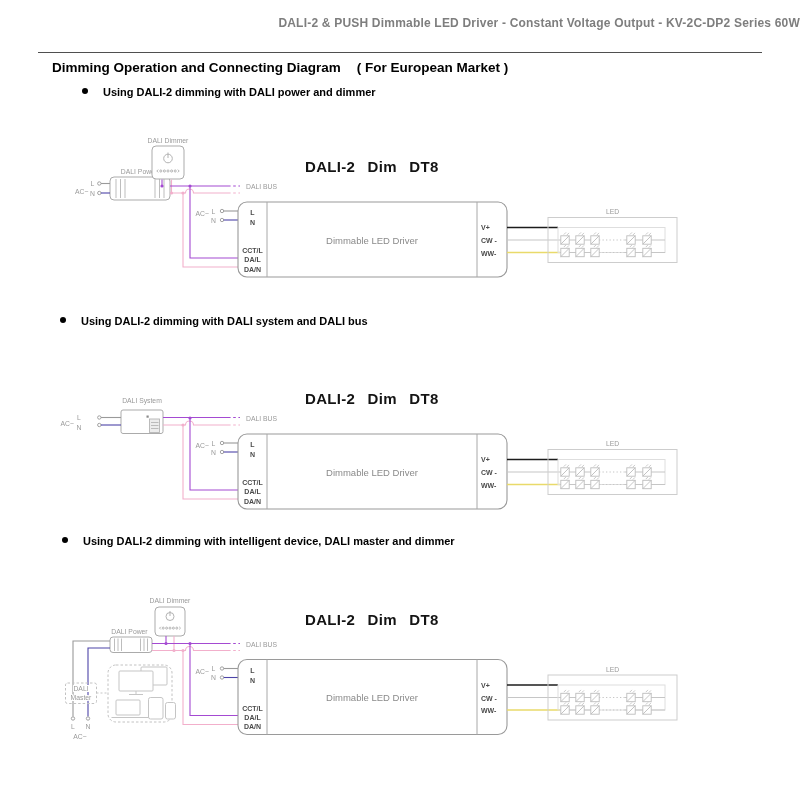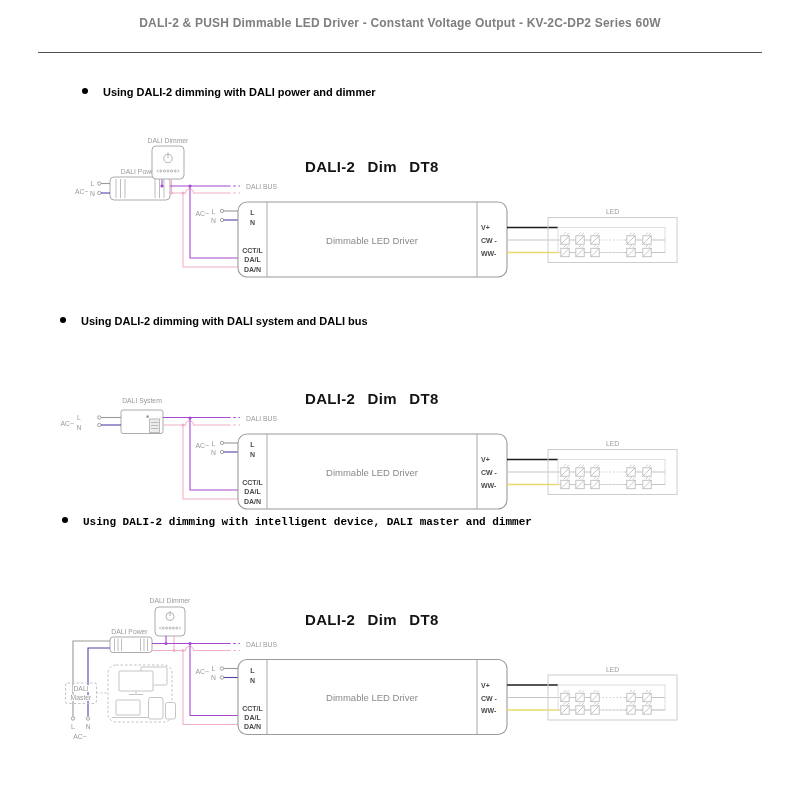--- a/index.html
+++ b/index.html
@@ -1,18 +1,18 @@
 <!DOCTYPE html>
 <html><head>
 <meta charset="utf-8">
 <style>
   html,body{margin:0;padding:0;background:#fff;}
   .page{position:relative;width:800px;height:800px;background:#fff;overflow:hidden;
         font-family:"Liberation Sans",sans-serif;}
-  .hdr{position:absolute;top:16px;left:0;width:800px;text-align:center;
+  .hdr{position:absolute;top:16px;left:0;width:800px;text-align:right;
        font-size:12px;font-weight:bold;color:#7e7e7e;letter-spacing:.2px;}
   .rule{position:absolute;top:52px;left:38px;width:724px;height:1px;background:#4f4f4f;}
   .sec{position:absolute;top:60px;left:52px;font-size:13.5px;font-weight:bold;color:#000;}
   .sec .note{margin-left:16px;}
   .bullet{position:absolute;font-size:11px;font-weight:bold;color:#000;}
   .bdot{display:inline-block;width:6px;height:6px;border-radius:50%;background:#000;
         margin-right:15px;vertical-align:2px;}
   svg{position:absolute;top:0;left:0;font-family:"Liberation Sans",sans-serif;}
   
   .wp{stroke:#a44ad2;fill:none;stroke-width:1.1;}
@@ -48,28 +48,31 @@
   .halo{paint-order:stroke;stroke:#fff;stroke-width:2px;}
 </style>
 </head>
 <body>
 
 <div class="page">
 
   <div class="hdr">DALI-2 &amp; PUSH Dimmable LED Driver - Constant Voltage Output - KV-2C-DP2 Series 60W</div>
   <div class="rule"></div>
 
+  <div class="sec">
+    <span>Dimming Operation and Connecting Diagram</span><span class="note">( For European Market )</span>
+  </div>
 
   <div class="bullet" style="top:86px;left:62px;padding-left:20px;">
     <span class="bdot"></span><span>Using DALI-2 dimming with DALI power and dimmer</span>
   </div>
   <div class="bullet" style="top:315px;left:60px;text-align:center;">
     <span class="bdot"></span><span>Using DALI-2 dimming with DALI system and DALI bus</span>
   </div>
-  <div class="bullet" style="top:516px;left:62px;font-family:Liberation Mono, monospace;">
+  <div class="bullet" style="top:535px;left:62px;">
     <span class="bdot"></span><span>Using DALI-2 dimming with intelligent device, DALI master and dimmer</span>
   </div>
 
   <svg width="800" height="800" viewBox="0 0 800 800">
     <defs>
       <g id="led">
         <rect x="-4.2" y="-4.2" width="8.4" height="8.4" fill="#fff" stroke="#bdbdbd" stroke-width=".9"></rect>
         <path d="M-4.2,4.2 L4.2,-4.2" fill="none" stroke="#bdbdbd" stroke-width=".9"></path>
         <path d="M-1.2,-5.4 l2.2,-2.2 M1.8,-4.9 l2.2,-2.2" fill="none" stroke="#bdbdbd" stroke-width=".8"></path>
       </g>

